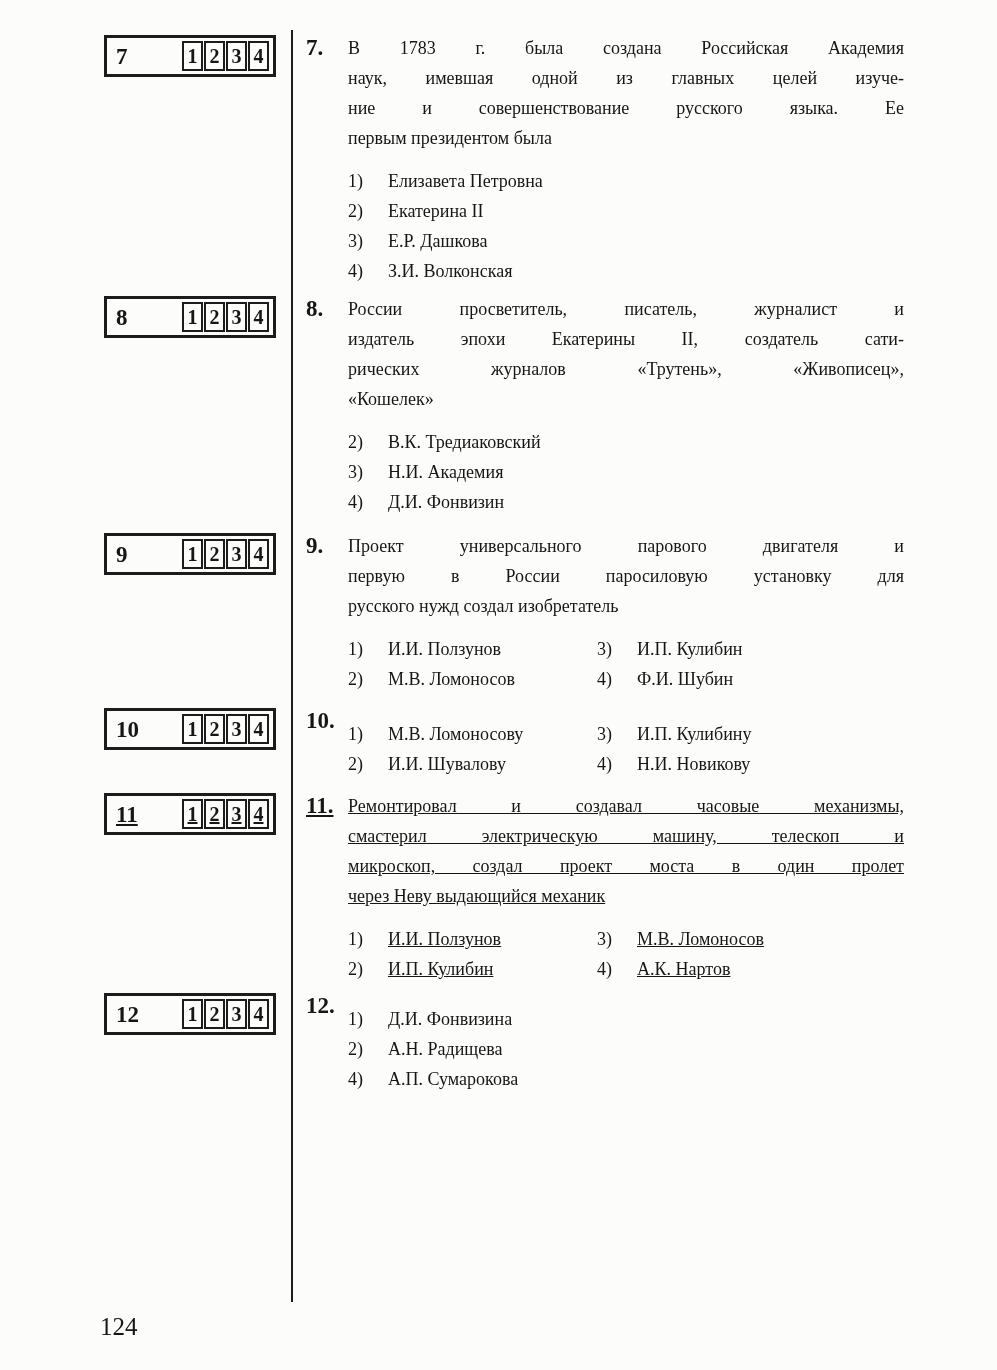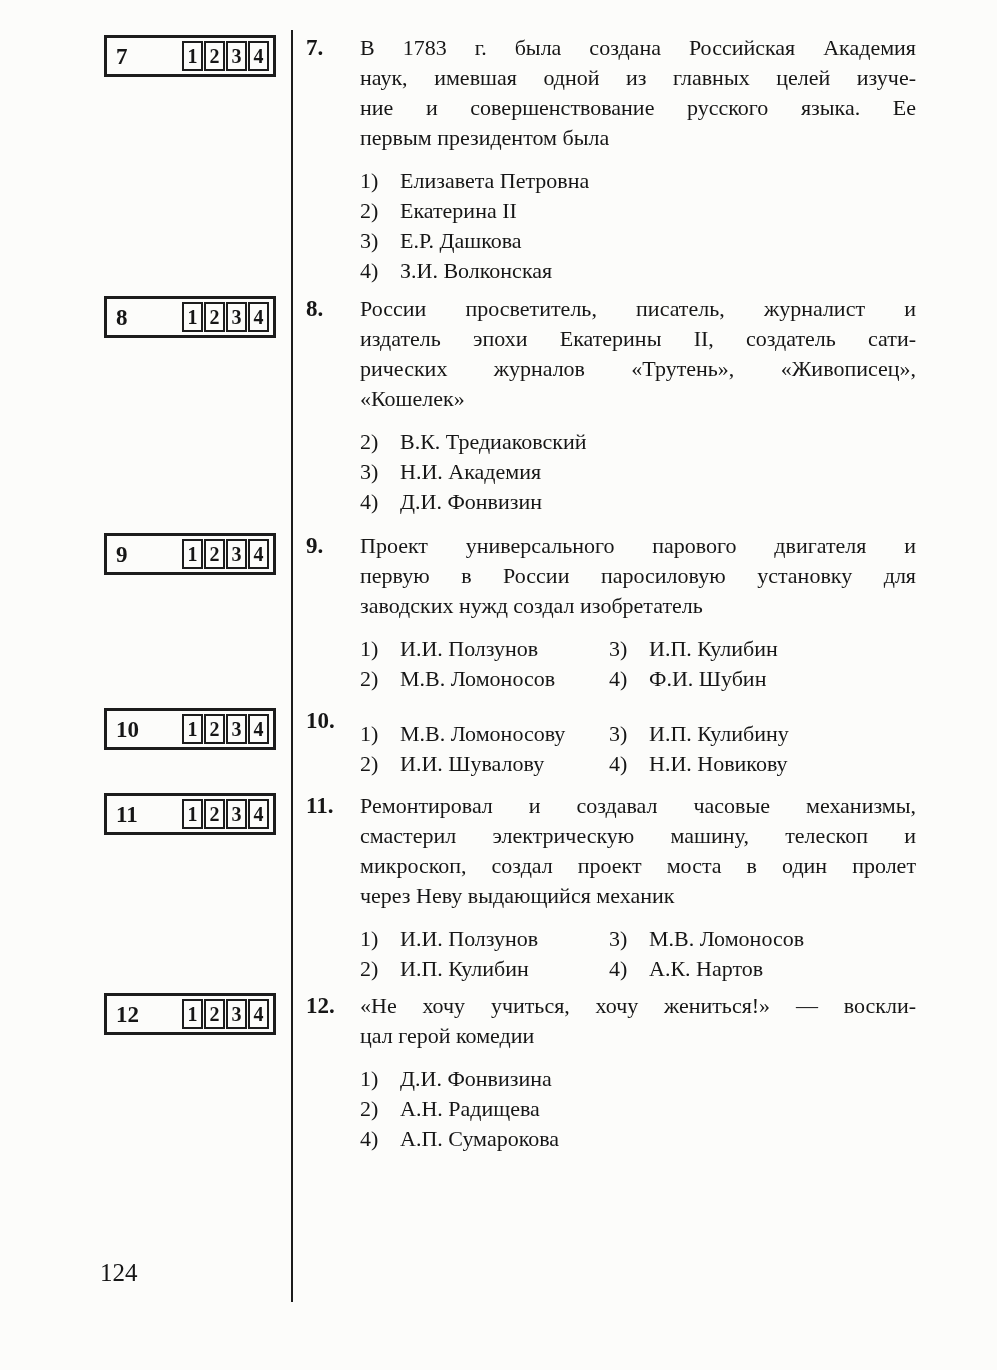--- a/index.html
+++ b/index.html
@@ -14,21 +14,21 @@
   .divider {
     position:absolute; left:291px; top:30px;
     width:2px; height:1272px; background:#1c1c1c;
   }
   .content { position:absolute; left:0; top:33px; width:997px; }
   .row { display:flex; align-items:flex-start; }
   .r7  { margin-bottom:8px; }
   .r8  { margin-bottom:14px; }
   .r9  { margin-bottom:12px; }
   .r10 { margin-bottom:12px; }
-  .r11 { margin-bottom:7px; }
+  .r11 { margin-bottom:7px;text-decoration:underline; }
 
   
   .leftcol { width:292px; flex:none; }
   .abox {
     margin-left:104px; margin-top:2px;
     width:172px; height:42px;
     border:3px solid #1c1c1c; box-sizing:border-box;
     display:flex; align-items:center;
   }
   .abox-num { font-weight:700; font-size:23px; padding-left:9px; line-height:1; }
@@ -38,35 +38,35 @@
     display:flex; align-items:center; justify-content:center;
     font-weight:700; font-size:20px; line-height:1;
   }
 
   
   .qcol { flex:1; display:flex; align-items:flex-start; }
   .q-label {
     margin-left:14px; width:42px; flex:none;
     font-weight:700; font-size:23px; line-height:30px;
   }
-  .q-content { width:556px; flex:none; font-size:22px; line-height:30px;margin-left:12px; }
+  .q-content { width:556px; flex:none; font-size:18px; line-height:30px; }
   .qline { text-align:justify; text-align-last:justify; }
   .qline.qlast { text-align-last:left; }
 
   .opts { margin-top:13px; }
   .opt { line-height:30px; white-space:nowrap; }
   .opt-m { display:inline-block; width:40px; }
   .opts2 {
     margin-top:13px;
     display:grid;
     grid-template-columns:249px 1fr;
     grid-template-rows:repeat(2,30px);
     grid-auto-flow:column;
   }
-  .page-num { position:absolute; left:100px; top:1259px; font-size:25px; }
+  .page-num { position:absolute; left:100px; top:1313px; font-size:25px; }
 </style>
 </head>
 <body>
 
 <div class="page">
   <div class="divider"></div>
 
   <div class="content">
 
     <div class="row r7">
@@ -141,21 +141,21 @@
             <span class="cell">4</span>
           </span>
         </div>
       </div>
       <div class="qcol">
         <div class="q-label">9.</div>
         <div class="q-content">
           <div class="q-text">
             <div class="qline">Проект универсального парового двигателя и</div>
             <div class="qline">первую в России паросиловую установку для</div>
-            <div class="qline qlast">заводских нужд создал изобретатель</div>
+            <div class="qline qlast">русского нужд создал изобретатель</div>
           </div>
           <div class="opts2">
             <div class="opt"><span class="opt-m">1)</span><span>И.И. Ползунов</span></div>
             <div class="opt"><span class="opt-m">2)</span><span>М.В. Ломоносов</span></div>
             <div class="opt"><span class="opt-m">3)</span><span>И.П. Кулибин</span></div>
             <div class="opt"><span class="opt-m">4)</span><span>Ф.И. Шубин</span></div>
           </div>
         </div>
       </div>
     </div>
@@ -224,24 +224,20 @@
             <span class="cell">1</span>
             <span class="cell">2</span>
             <span class="cell">3</span>
             <span class="cell">4</span>
           </span>
         </div>
       </div>
       <div class="qcol">
         <div class="q-label">12.</div>
         <div class="q-content">
-          <div class="q-text">
-            <div class="qline">«Не хочу учиться, хочу жениться!» — воскли-</div>
-            <div class="qline qlast">цал герой комедии</div>
-          </div>
           <div class="opts">
             <div class="opt"><span class="opt-m">1)</span><span>Д.И. Фонвизина</span></div>
             <div class="opt"><span class="opt-m">2)</span><span>А.Н. Радищева</span></div>
             <div class="opt"><span class="opt-m">4)</span><span>А.П. Сумарокова</span></div>
           </div>
         </div>
       </div>
     </div>
 
   </div>

